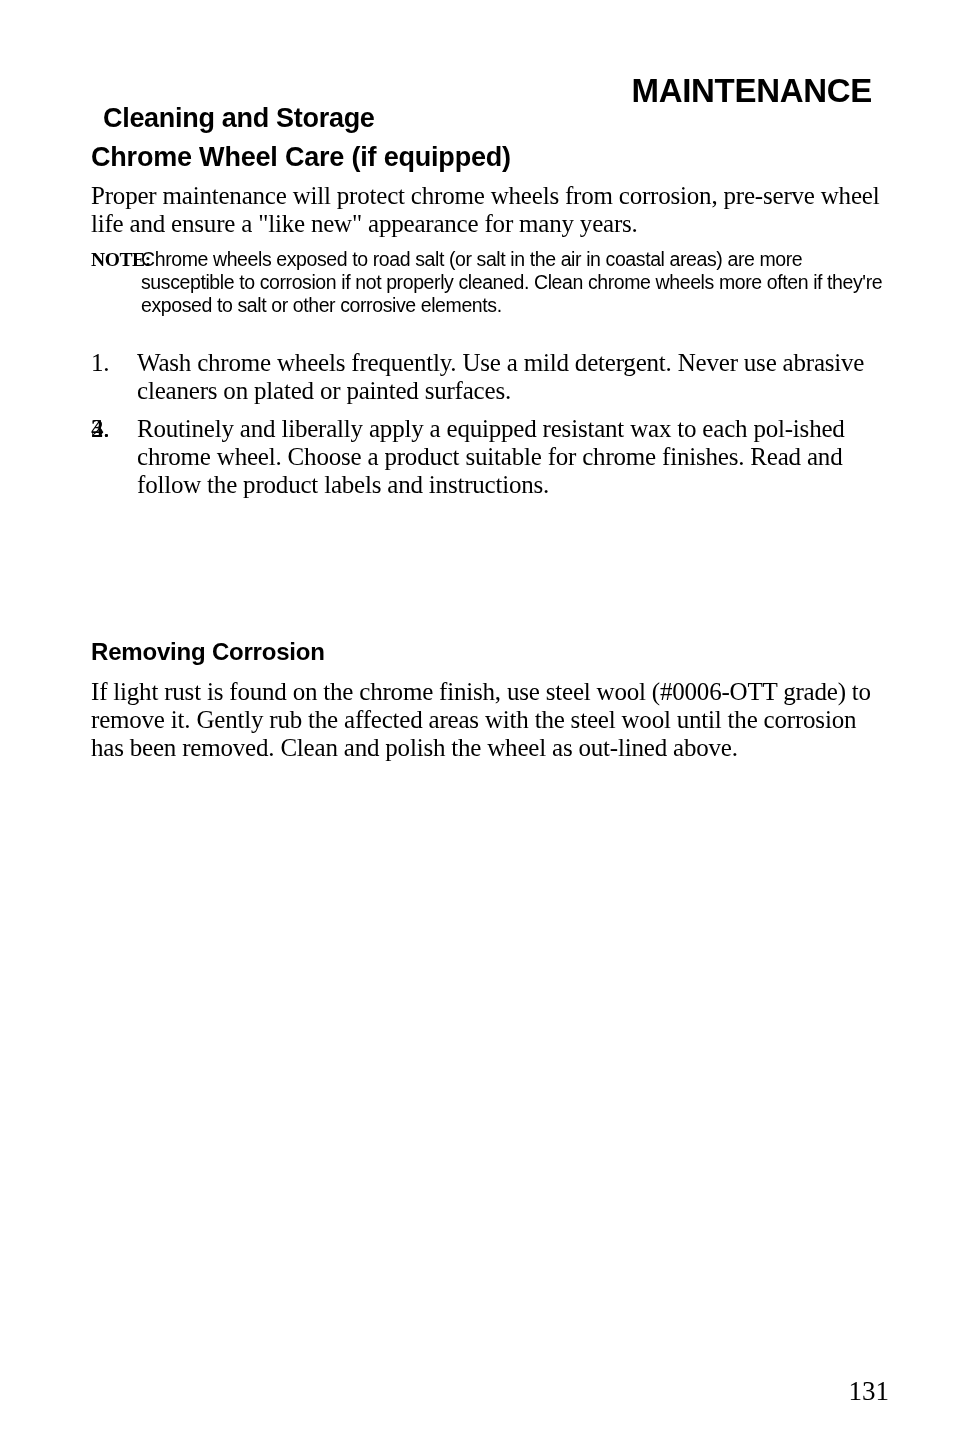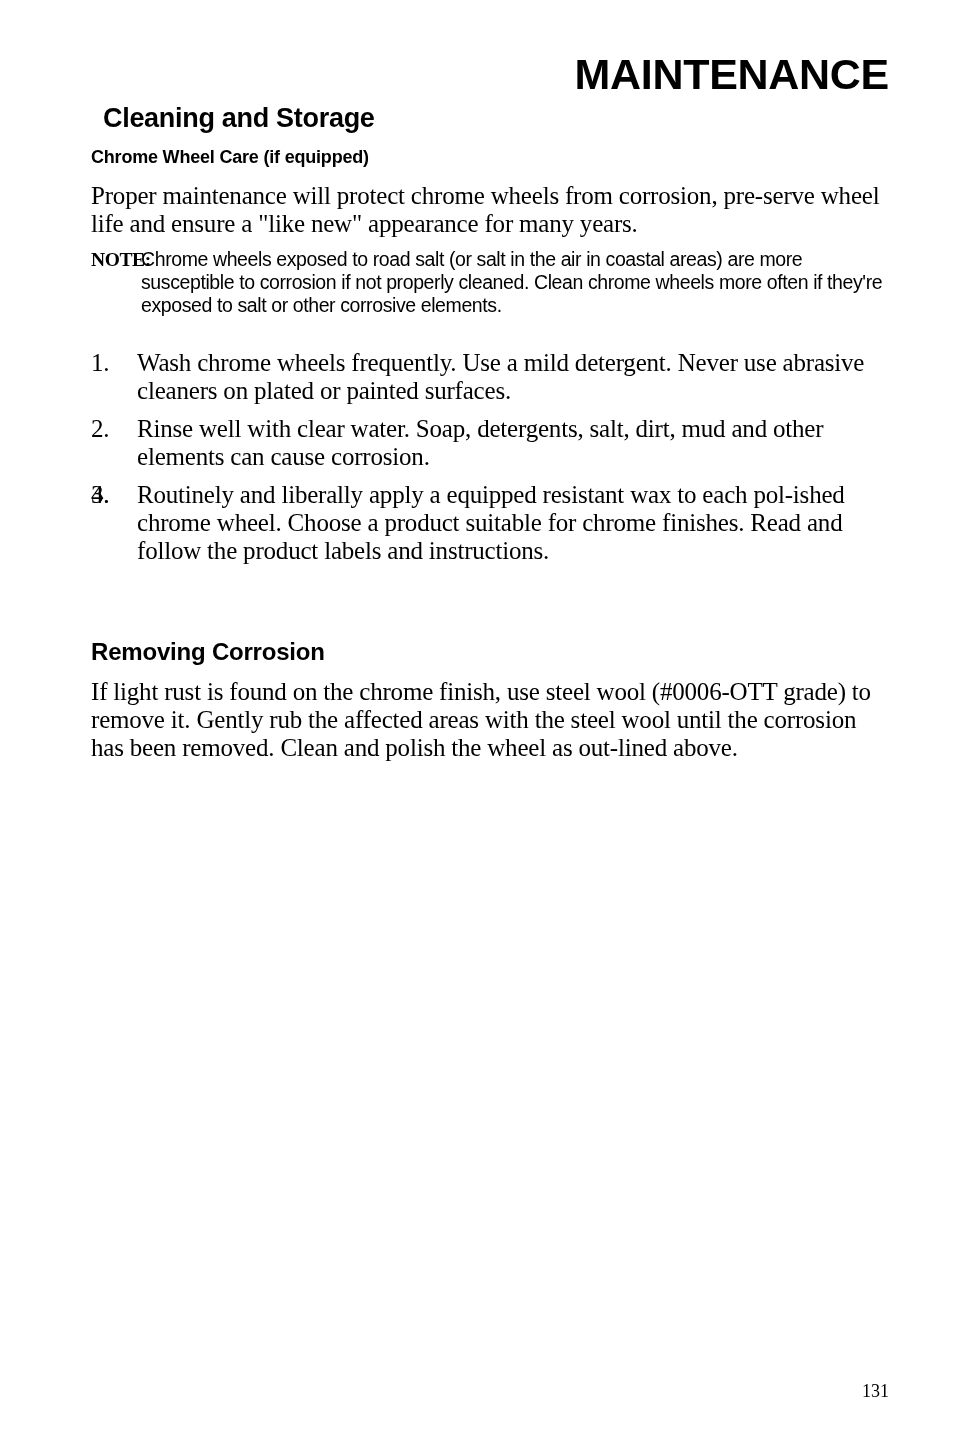--- a/index.html
+++ b/index.html
@@ -19,42 +19,42 @@
       left: 91px;
       top: 0;
       width: 798px;
     }
     .chapter-title {
       position: absolute;
       top: 52px;
       right: 0;
       font-family: "Liberation Sans", sans-serif;
       font-weight: bold;
-      font-size: 43px;
+      font-size: 33px;
       line-height: 44px;
-      margin: 0;
+      margin: 17px;
       letter-spacing: -0.3px;
     }
     .section-title {
       position: absolute;
       top: 98px;
       left: 12px;
       font-family: "Liberation Sans", sans-serif;
       font-weight: bold;
       font-size: 27px;
       line-height: 40px;
       margin: 0;
       letter-spacing: -0.3px;
     }
     .subsection-title {
       position: absolute;
       left: 0;
       font-family: "Liberation Sans", sans-serif;
       font-weight: bold;
-      font-size: 18px;
+      font-size: 27px;
       line-height: 30px;
       margin: 0;
       letter-spacing: -0.2px;
     }
     .sub1 { top: 142px; }
     .sub2 { top: 637px; font-size: 24px; }
     .body-text {
       position: absolute;
       left: 0;
       width: 800px;
@@ -108,21 +108,21 @@
     .step-num {
       position: absolute;
       left: 0;
       top: 0;
     }
     .page-number {
       position: absolute;
       right: 65px;
       top: 1378px;
       font-family: "Liberation Serif", serif;
-      font-size: 18px;
+      font-size: 27px;
       line-height: 26px;
     }
   </style>
 </head>
 <body>
 
 <div class="page">
   <h1 class="chapter-title">MAINTENANCE</h1>
 
   <h2 class="section-title">Cleaning and Storage</h2>
@@ -136,21 +136,20 @@
     <span class="note-text">Chrome wheels exposed to road salt (or salt in the air in coastal areas) are more susceptible to corrosion if not properly cleaned. Clean chrome wheels more often if they're exposed to salt or other corrosive elements.</span>
   </div>
 
   <ol class="steps">
     <li class="step">
       <span class="step-num">1.</span>
       <span>Wash chrome wheels frequently. Use a mild detergent. Never use abrasive cleaners on plated or painted surfaces.</span>
     </li>
     <li class="step">
       <span class="step-num">2.</span>
-      <span>Rinse well with clear water. Soap, detergents, salt, dirt, mud and other elements can cause corrosion.</span>
     </li>
     <li class="step">
       <span class="step-num">3.</span>
     </li>
     <li class="step">
       <span class="step-num">4.</span>
       <span>Routinely and liberally apply a equipped resistant wax to each pol-ished chrome wheel. Choose a product suitable for chrome finishes. Read and follow the product labels and instructions.</span>
     </li>
   </ol>
 

